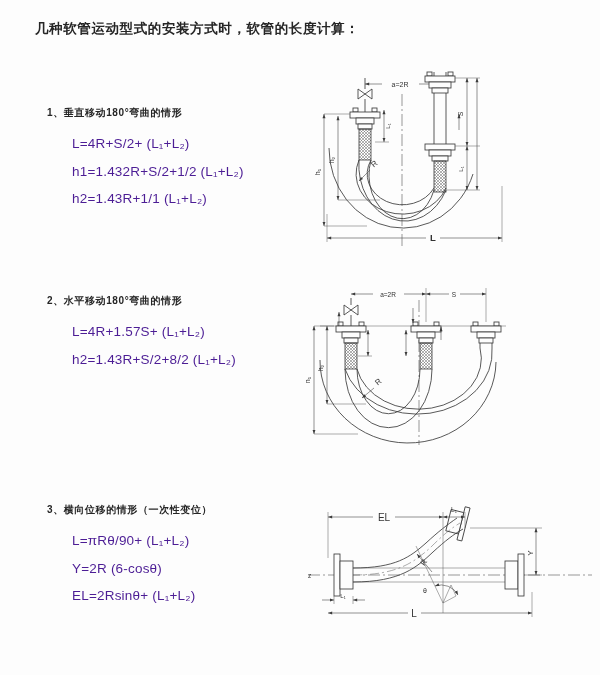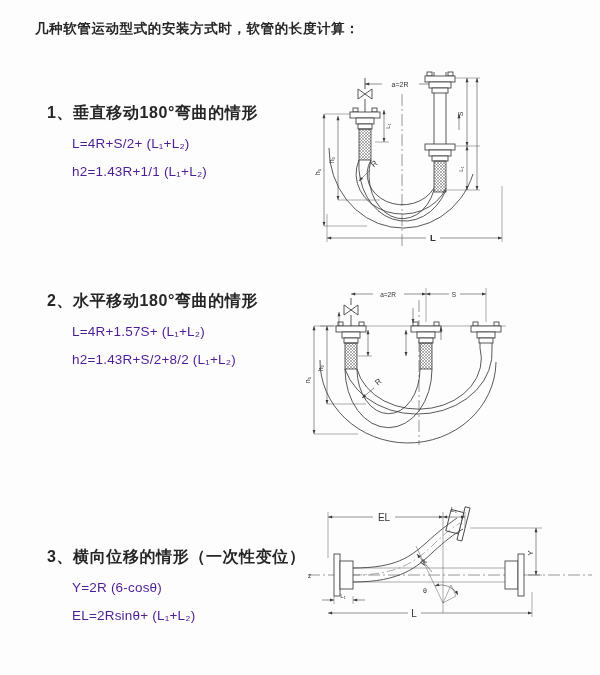--- a/index.html
+++ b/index.html
@@ -1,21 +1,21 @@
 <!DOCTYPE html>
 <html><head>
 <meta charset="utf-8">
 <style>
   html,body{margin:0;padding:0;background:#e8e8e8;}
   .page{position:relative;width:600px;height:675px;background:#fdfdfd;
         font-family:"Liberation Sans","DejaVu Sans",sans-serif;color:#262626;overflow:hidden;}
   .title{position:absolute;left:35px;top:20px;font-size:13.5px;font-weight:700;letter-spacing:.6px;}
   .sec{position:absolute;left:47px;}
-  #sec1{top:104px}#sec2{top:292px}#sec3{top:548px}
-  .sec-heading{font-size:16px;font-weight:700;letter-spacing:.6px;line-height:18px;}
+  #sec1{top:104px}#sec2{top:292px}#sec3{top:501px}
+  .sec-heading{font-size:10px;font-weight:700;letter-spacing:.6px;line-height:18px;}
   .fwrap{margin-top:8px;padding-left:25px;}
   .formula{font-size:13.5px;line-height:27.5px;white-space:nowrap;letter-spacing:.2px;color:#4c1d95;}
   svg.diag{position:absolute;}
   #d1{left:312px;top:64px}
   #d2{left:306px;top:280px}
   #d3{left:298px;top:500px}
   svg text{font-family:"Liberation Sans","DejaVu Sans",sans-serif;fill:#333;}
   .geo{stroke:#3b3b3b;fill:none;stroke-width:.85;}
   .fit{stroke:#3b3b3b;fill:#fdfdfd;stroke-width:.85;}
   .dim{stroke:#4a4a4a;fill:none;stroke-width:.6;}
@@ -27,35 +27,37 @@
 <body>
 
 <div class="page">
 
   <div class="title">几种软管运动型式的安装方式时，软管的长度计算：</div>
 
   <div class="sec" id="sec1">
     <div class="sec-heading">1、垂直移动180°弯曲的情形</div>
     <div class="fwrap">
       <div class="formula">L=4R+S/2+ (L₁+L₂)</div>
+      <div class="formula">h1=1.432R+S/2+1/2 (L₁+L₂)</div>
       <div class="formula">h2=1.43R+1/1 (L₁+L₂)</div>
     </div>
   </div>
 
   <div class="sec" id="sec2">
     <div class="sec-heading">2、水平移动180°弯曲的情形</div>
     <div class="fwrap">
       <div class="formula">L=4R+1.57S+ (L₁+L₂)</div>
       <div class="formula">h2=1.43R+S/2+8/2 (L₁+L₂)</div>
     </div>
   </div>
 
   <div class="sec" id="sec3">
     <div class="sec-heading">3、横向位移的情形（一次性变位）</div>
     <div class="fwrap">
+      <div class="formula">L=πRθ/90+ (L₁+L₂)</div>
       <div class="formula">Y=2R (6-cosθ)</div>
       <div class="formula">EL=2Rsinθ+ (L₁+L₂)</div>
     </div>
   </div>
 
   <svg id="d1" class="diag" width="230" height="200" viewBox="0 0 230 200">
     <defs>
       <marker id="d1ar" viewBox="0 0 8 6" markerWidth="8" markerHeight="6" refX="7.5" refY="3" orient="auto-start-reverse">
         <path d="M0.5,0.5 L7.5,3 L0.5,5.5 z" fill="#3b3b3b"></path>
       </marker>

